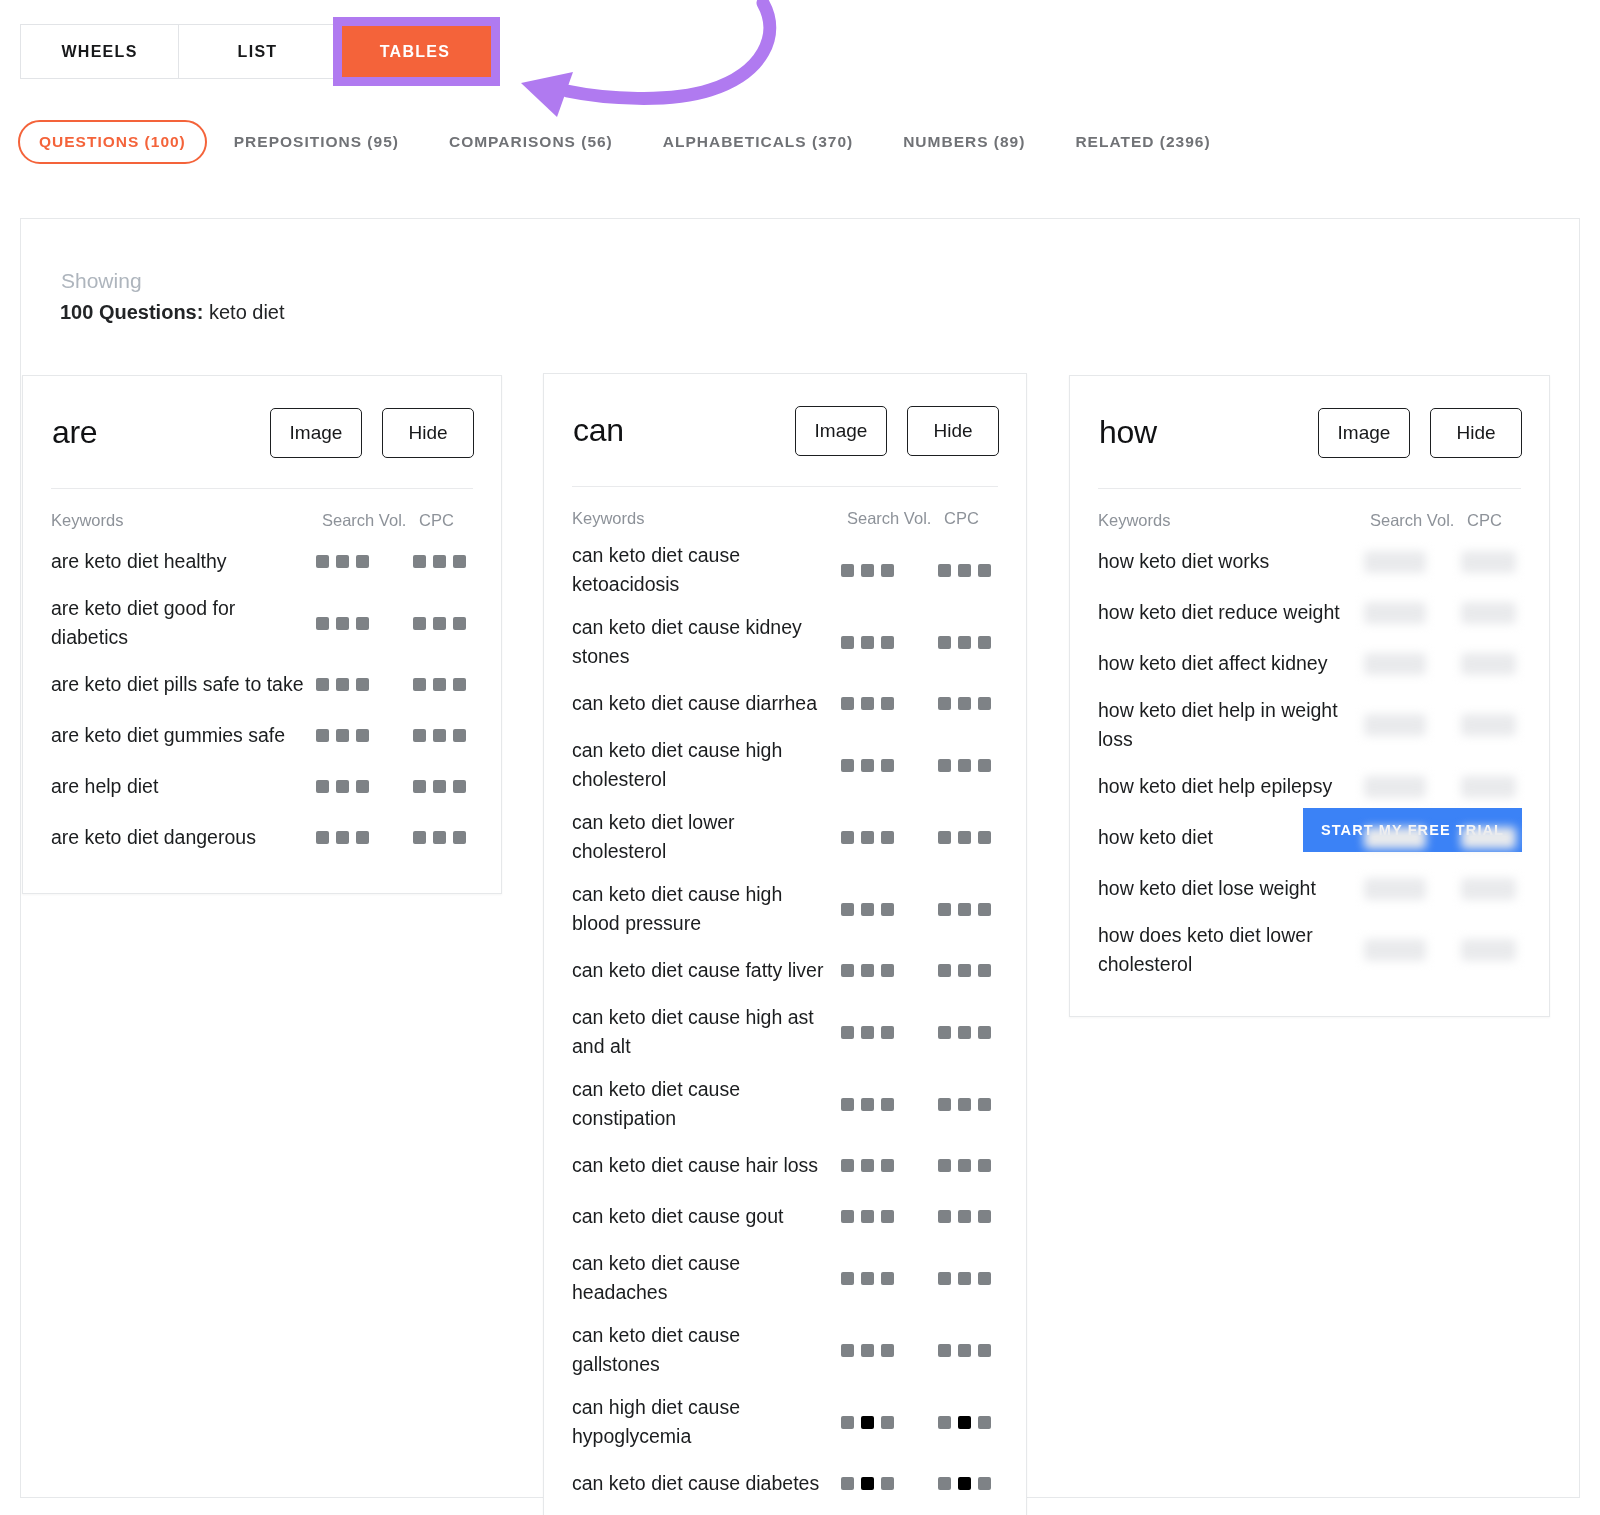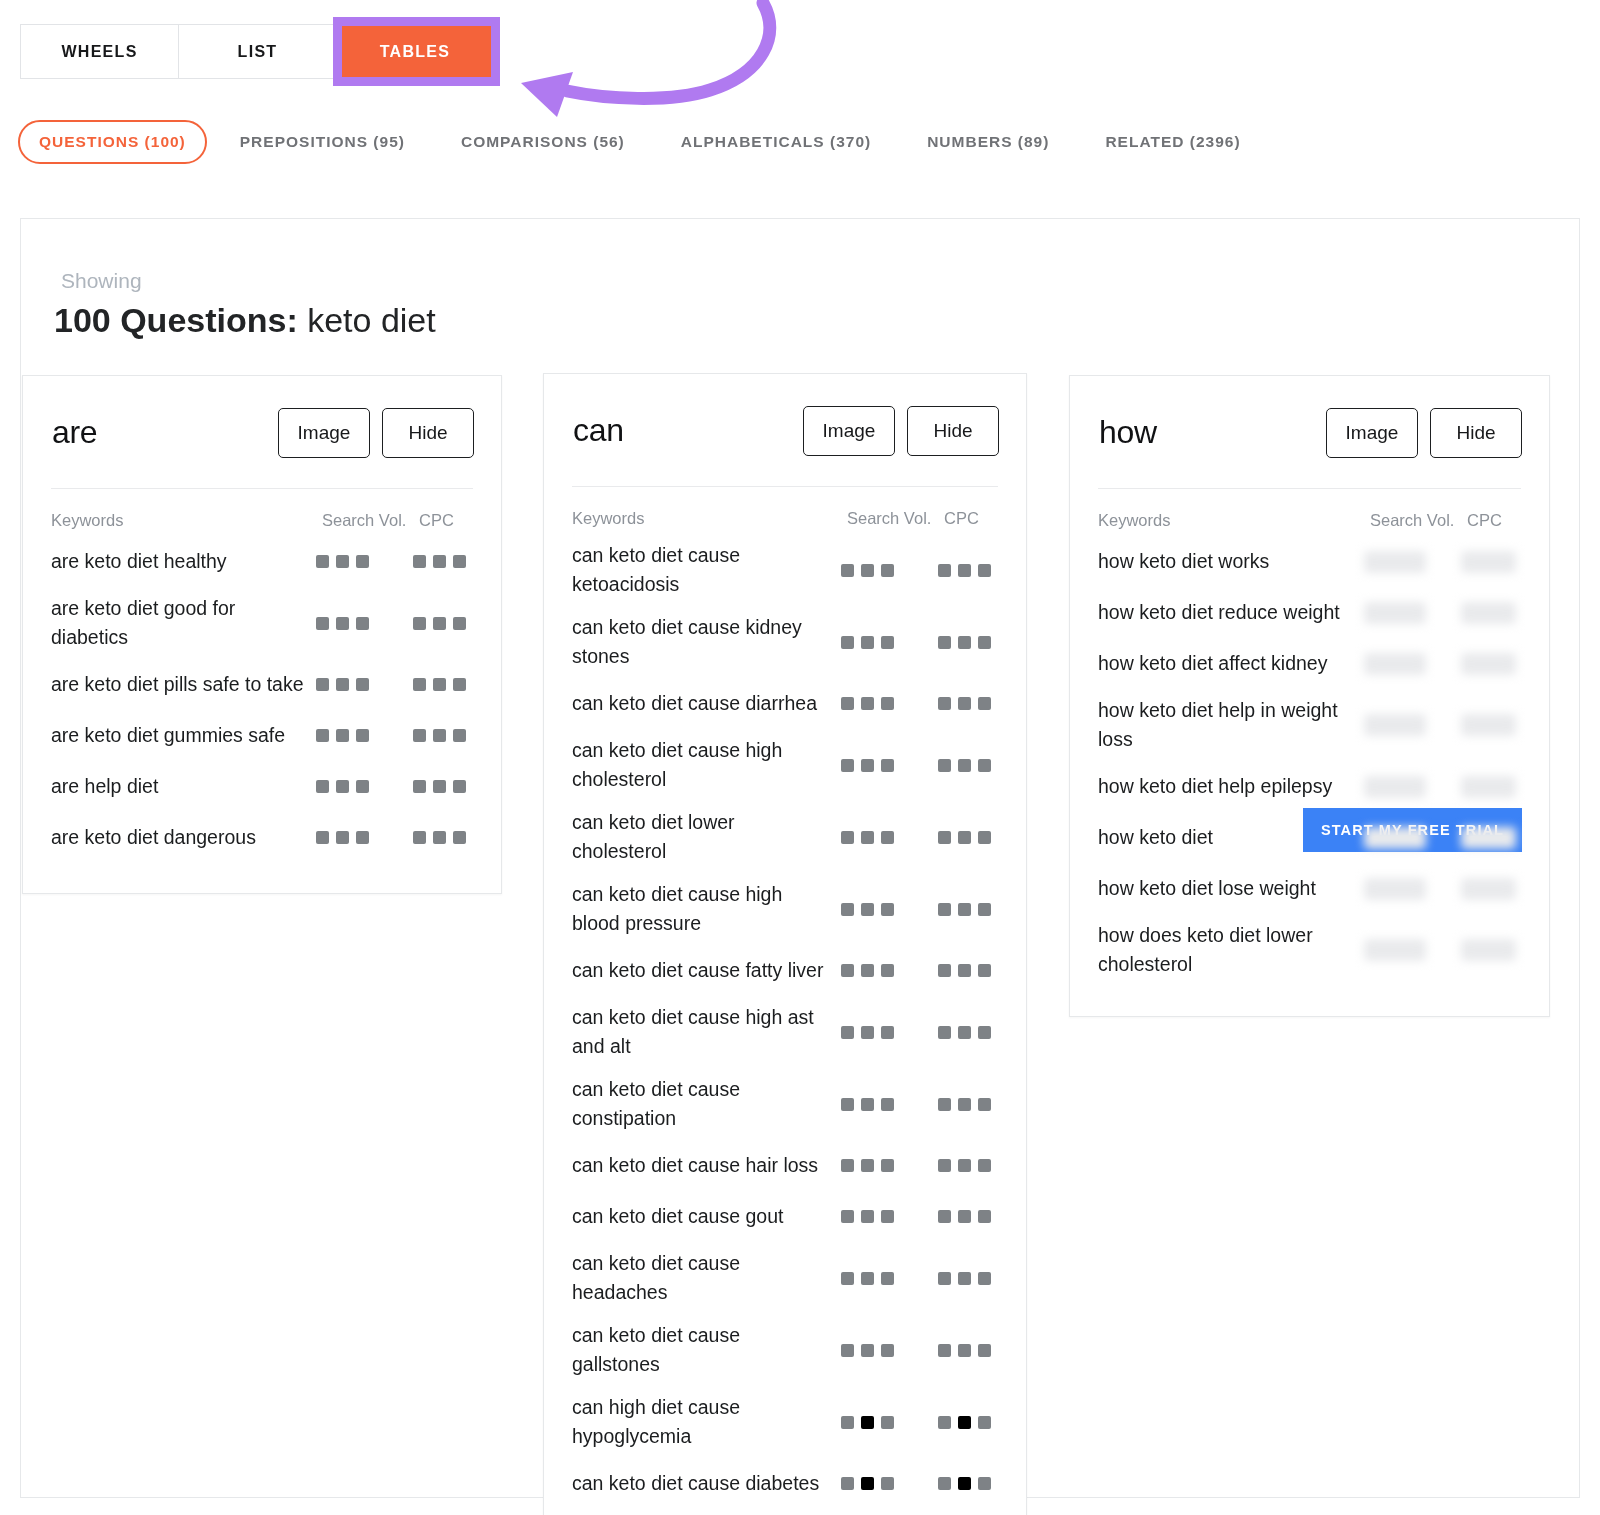--- a/index.html
+++ b/index.html
@@ -69,21 +69,21 @@
     pointer-events: none;
   }
 
   
   .cat-tabs {
     position: absolute;
     left: 18px;
     top: 120px;
     display: flex;
     align-items: center;
-    gap: 10px;
+    gap: 4px;
   }
   .cat-tab {
     font-size: 15.5px;
     font-weight: 700;
     letter-spacing: 1.0px;
     color: #707276;
     padding: 13px 23px;
     cursor: pointer;
     white-space: nowrap;
     text-transform: uppercase;
@@ -108,23 +108,23 @@
   .showing-label {
     position: absolute;
     left: 40px;
     top: 50px;
     font-size: 21px;
     color: #aeb5bd;
     font-weight: 400;
   }
   .showing-title {
     position: absolute;
-    left: 33px;
+    left: 39px;
     top: 82px;
-    font-size: 34px;
+    font-size: 20px;
     color: #222426;
     font-weight: 400;
   }
   .showing-title b { font-weight: 700; }
 
   
   .card {
     position: absolute;
     background: #ffffff;
     border: 1px solid #e6e8ea;
@@ -145,21 +145,21 @@
     font-size: 32px;
     font-weight: 400;
     color: #111214;
     letter-spacing: -0.3px;
   }
   .card-buttons {
     position: absolute;
     right: 27px;
     top: 32px;
     display: flex;
-    gap: 12px;
+    gap: 20px;
     padding-left: 20px;
   }
   .cbtn {
     min-width: 92px;
     height: 50px;
     border: 1.6px solid #1d1f21;
     border-radius: 5px;
     background: #ffffff;
     font-size: 19px;
     color: #17181a;

